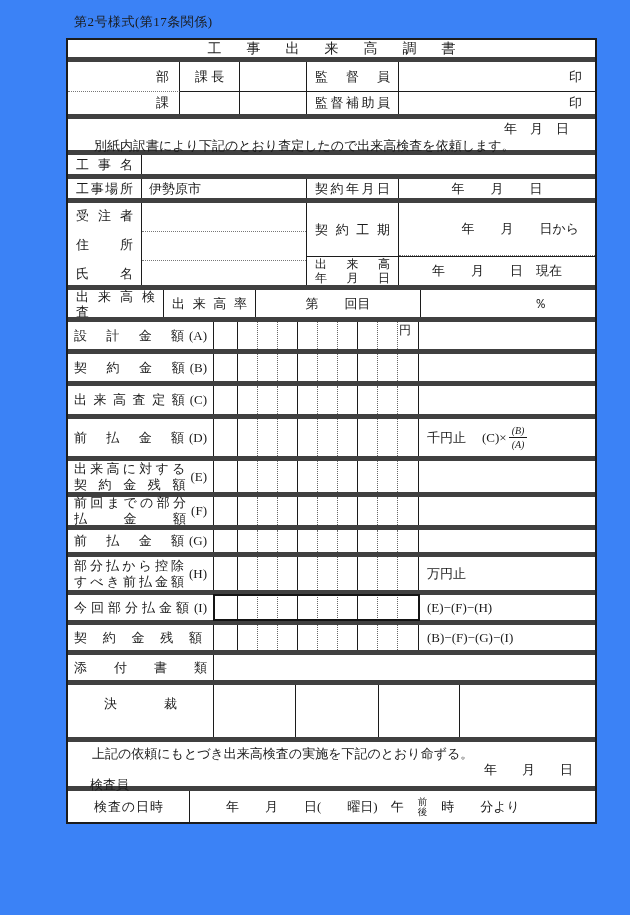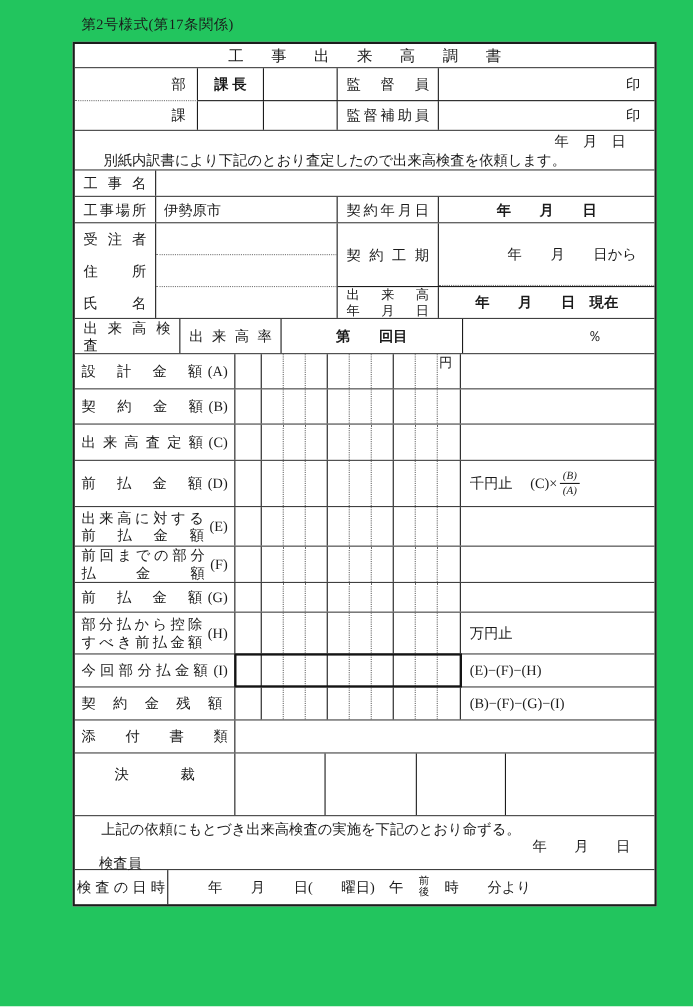--- a/index.html
+++ b/index.html
@@ -1,40 +1,40 @@
 <!DOCTYPE html>
 <html lang="ja"><head>
 <meta charset="utf-8">
 <style>
   * { margin:0; padding:0; box-sizing:border-box; }
   body { background:#fff; }
   .sheet {
-    position:relative; width:630px; height:915px; background:#22c55e;
+    position:relative; width:630px; height:915px; background:#3b82f6;
     font-family:"Liberation Serif","DejaVu Serif",serif;
     color:#1a1a1a; font-size:13px;
   }
   .form-number { position:absolute; left:74px; top:13px; font-size:13px; letter-spacing:.5px; }
   .form { position:absolute; left:66px; top:38px; width:531px; border:2px solid #1c1c1c; background:#fff; }
 
-  .row { display:flex; border-bottom:1px solid #404040; }
+  .row { display:flex; border-bottom:5px solid #404040; }
   .row.nb { border-bottom:none; }
   .cell { position:relative; border-right:1px solid #1c1c1c; }
   .cell.ne { border-right:none; }
   .bbs { border-bottom:1px solid #1c1c1c; }
   .bbd { border-bottom:1px dotted #777; }
 
   
   .title-row { height:22px; }
   .title-cell { flex:1; display:flex; align-items:center; justify-content:center; }
   .title-cell span { letter-spacing:25px; padding-left:25px; font-size:14px; white-space:nowrap; }
 
   
   .vc { display:flex; align-items:center; }
   .vce { display:flex; align-items:center; justify-content:flex-end; }
-  .vcc { display:flex; align-items:center; justify-content:center;font-weight:bold; }
+  .vcc { display:flex; align-items:center; justify-content:center; }
   .jl { width:100%; text-align:justify; text-align-last:justify; white-space:pre-line; }
   .jcell { display:flex; align-items:center; padding:0 8px; }
 
   .seal-cell { flex:1; display:flex; align-items:center; justify-content:flex-end; padding-right:13px; border-right:none; }
 
   .two-line { line-height:17px; }
   .t-right { text-align:right; padding-right:26px; }
   .t-left  { padding-left:26px; }
 
   
@@ -277,21 +277,21 @@
         <span class="frac">
           <span class="num">(B)</span>
           <span class="den">(A)</span>
         </span>
       </div>
     </div>
 
     <div class="row" style="height:36px">
       <div class="cell mlabel">
         <div class="jl">出来高に対する
-前払金額</div>
+契約金残額</div>
         <span class="code">(E)</span>
       </div>
       <div class="cell darea">
           <div class="digits">
             <div class="dcell dn sr"></div>
             <div class="dcell dc dr"></div>
             <div class="dcell dc dr"></div>
             <div class="dcell dc sr"></div>
             <div class="dcell dc dr"></div>
             <div class="dcell dc dr"></div>
@@ -447,21 +447,21 @@
 
     <div class="row" style="height:49px">
       <div class="cell ord">
         <div class="l1">上記の依頼にもとづき出来高検査の実施を下記のとおり命ずる。</div>
         <div class="l2">年　月　日</div>
         <div class="l3">検査員</div>
       </div>
     </div>
 
     <div class="row nb" style="height:31px">
-      <div class="cell jcell" style="width:85px; padding:0 2px">
+      <div class="cell jcell" style="width:122px; padding:0 26px">
         <div class="jl">検査の日時</div>
       </div>
       <div class="cell dt-val">
         <span>年　　月　　日(　　曜日)　午</span>
         <span class="ampm">
           <span>前</span>
           <span>後</span>
         </span>
         <span>時　　分より</span>
       </div>

